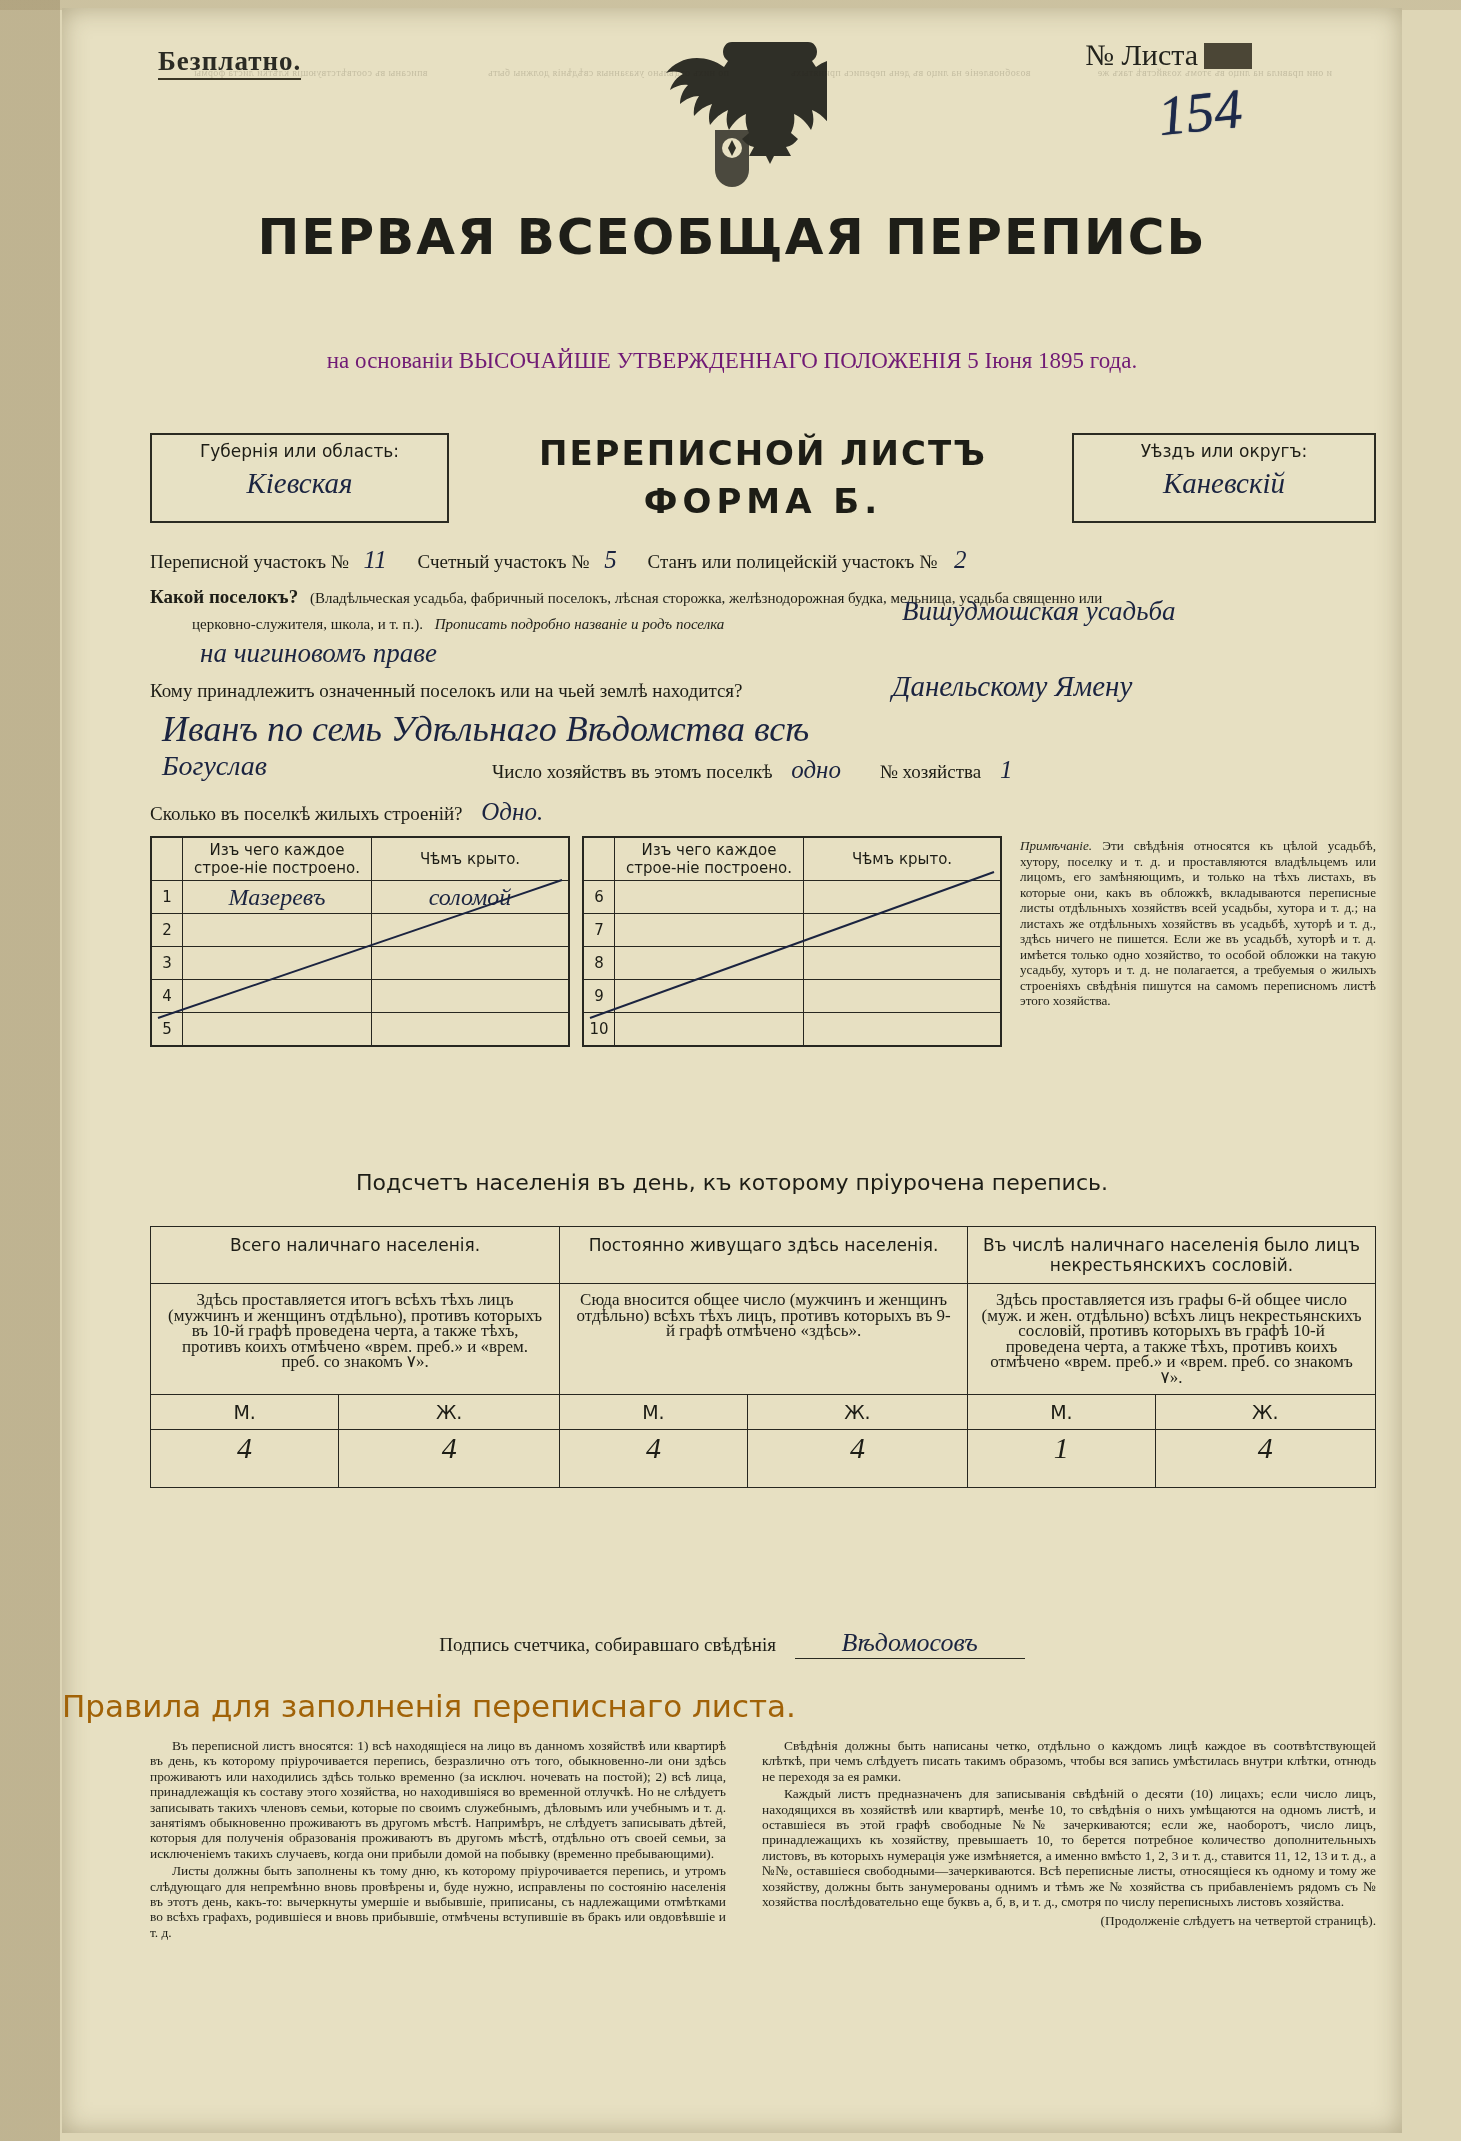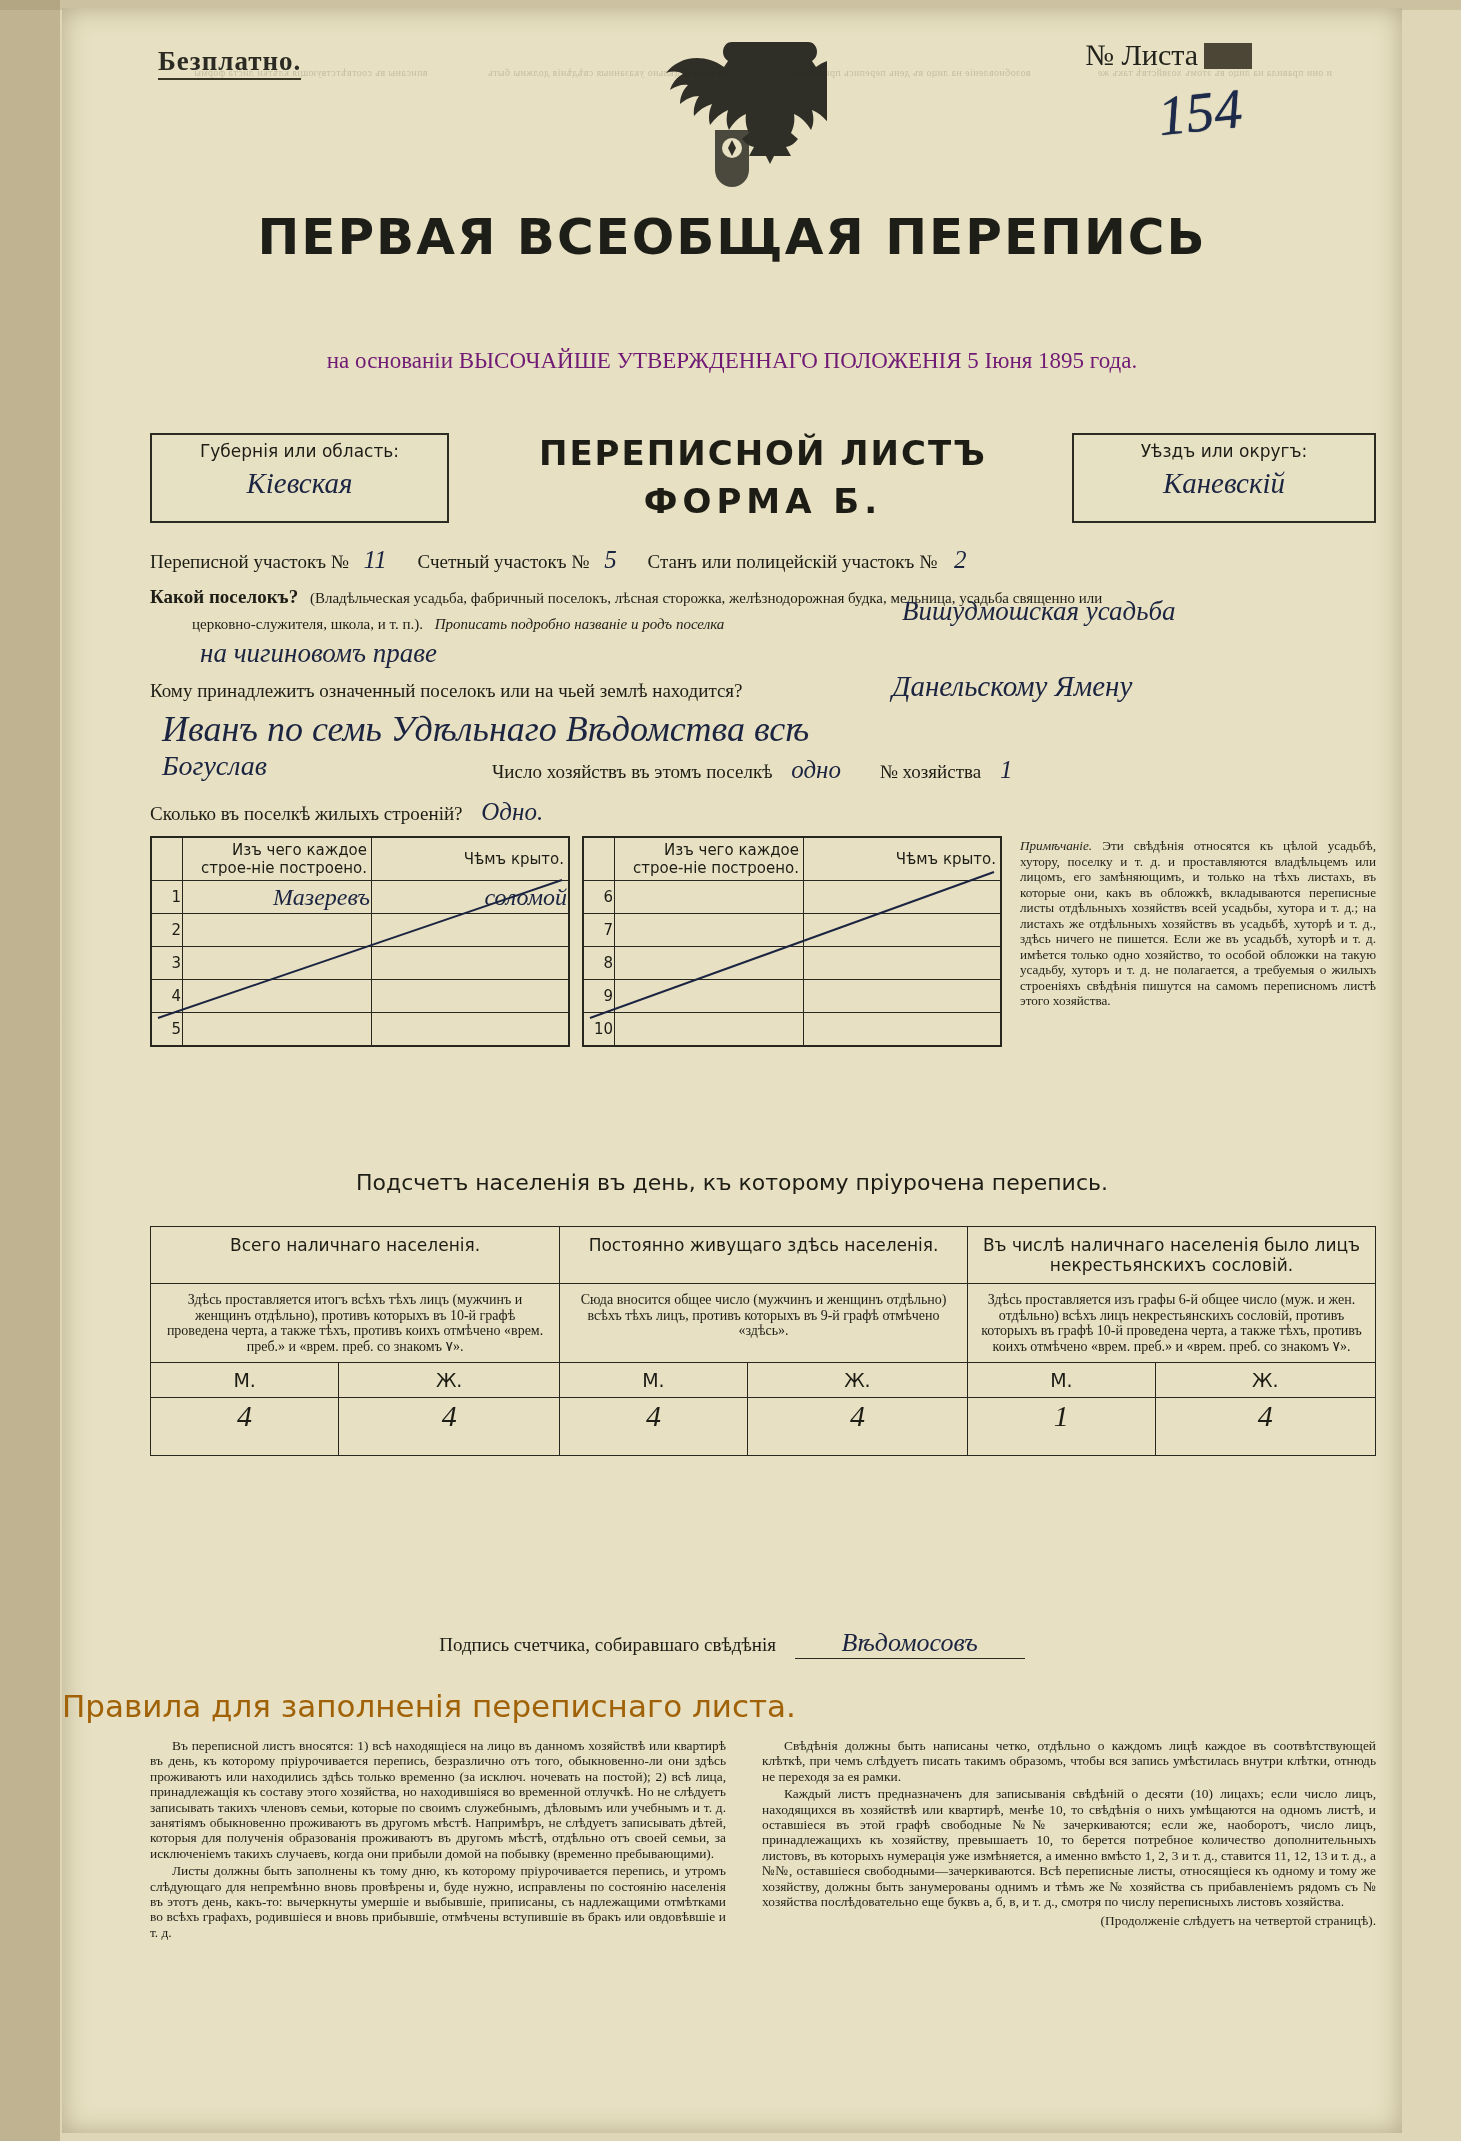--- a/index.html
+++ b/index.html
@@ -80,29 +80,29 @@
     position:absolute;left:50%;top:0;transform:translateX(-50%);text-align:center;
   }
   .cf1{font-size:34px;font-weight:bold;letter-spacing:2px;color:#1d1d16;font-family:"DejaVu Sans",sans-serif;}
   .cf2{font-size:34px;font-weight:bold;letter-spacing:5px;color:#1d1d16;margin-top:8px;font-family:"DejaVu Sans",sans-serif;}
 
   .row{position:absolute;font-size:19px;color:#1d1d16;font-family:"Liberation Serif",serif;}
   .small{font-size:15px;}
 
   
   .stbl{position:absolute;border:2px solid #272720;border-collapse:collapse;}
-  .stbl td,.stbl th{border:1px solid #272720;font-size:15px;color:#1d1d16;text-align:right;font-family:"DejaVu Sans",sans-serif;}
+  .stbl td,.stbl th{border:1px solid #272720;font-size:15px;color:#1d1d16;text-align:center;font-family:"DejaVu Sans",sans-serif;}
   .note{
     position:absolute;font-size:13.2px;line-height:15.5px;color:#24241c;text-align:justify;
     font-family:"Liberation Serif",serif;
   }
   .bigtbl{position:absolute;left:88px;top:1218px;width:1226px;border-collapse:collapse;}
   .bigtbl td{border:1.5px solid #272720;color:#1d1d16;text-align:center;vertical-align:top;}
   .hcell{font-size:17px;padding:8px 0;font-family:"DejaVu Sans",sans-serif;}
-  .dcell{font-size:14px;line-height:15.6px;text-align:justify;padding:8px 12px;font-family:"Liberation Serif",serif;}
+  .dcell{font-size:17px;line-height:15.6px;text-align:justify;padding:8px 12px;font-family:"Liberation Serif",serif;}
   .mcell{font-size:19px;padding:6px 0;font-family:"DejaVu Sans",sans-serif;}
   .vcell{height:58px;}
   .vhand{font-family:"Liberation Serif",serif;font-style:italic;font-size:30px;color:#1b2440;}
   .rules-title{
     position:absolute;left:0;right:0;top:1680px;font-size:31px;color:#a16207;
     font-family:"DejaVu Sans",sans-serif;
   }
   .rules{
     position:absolute;top:1730px;font-size:13.4px;line-height:15.4px;color:#23231b;text-align:justify;
     font-family:"Liberation Serif",serif;

